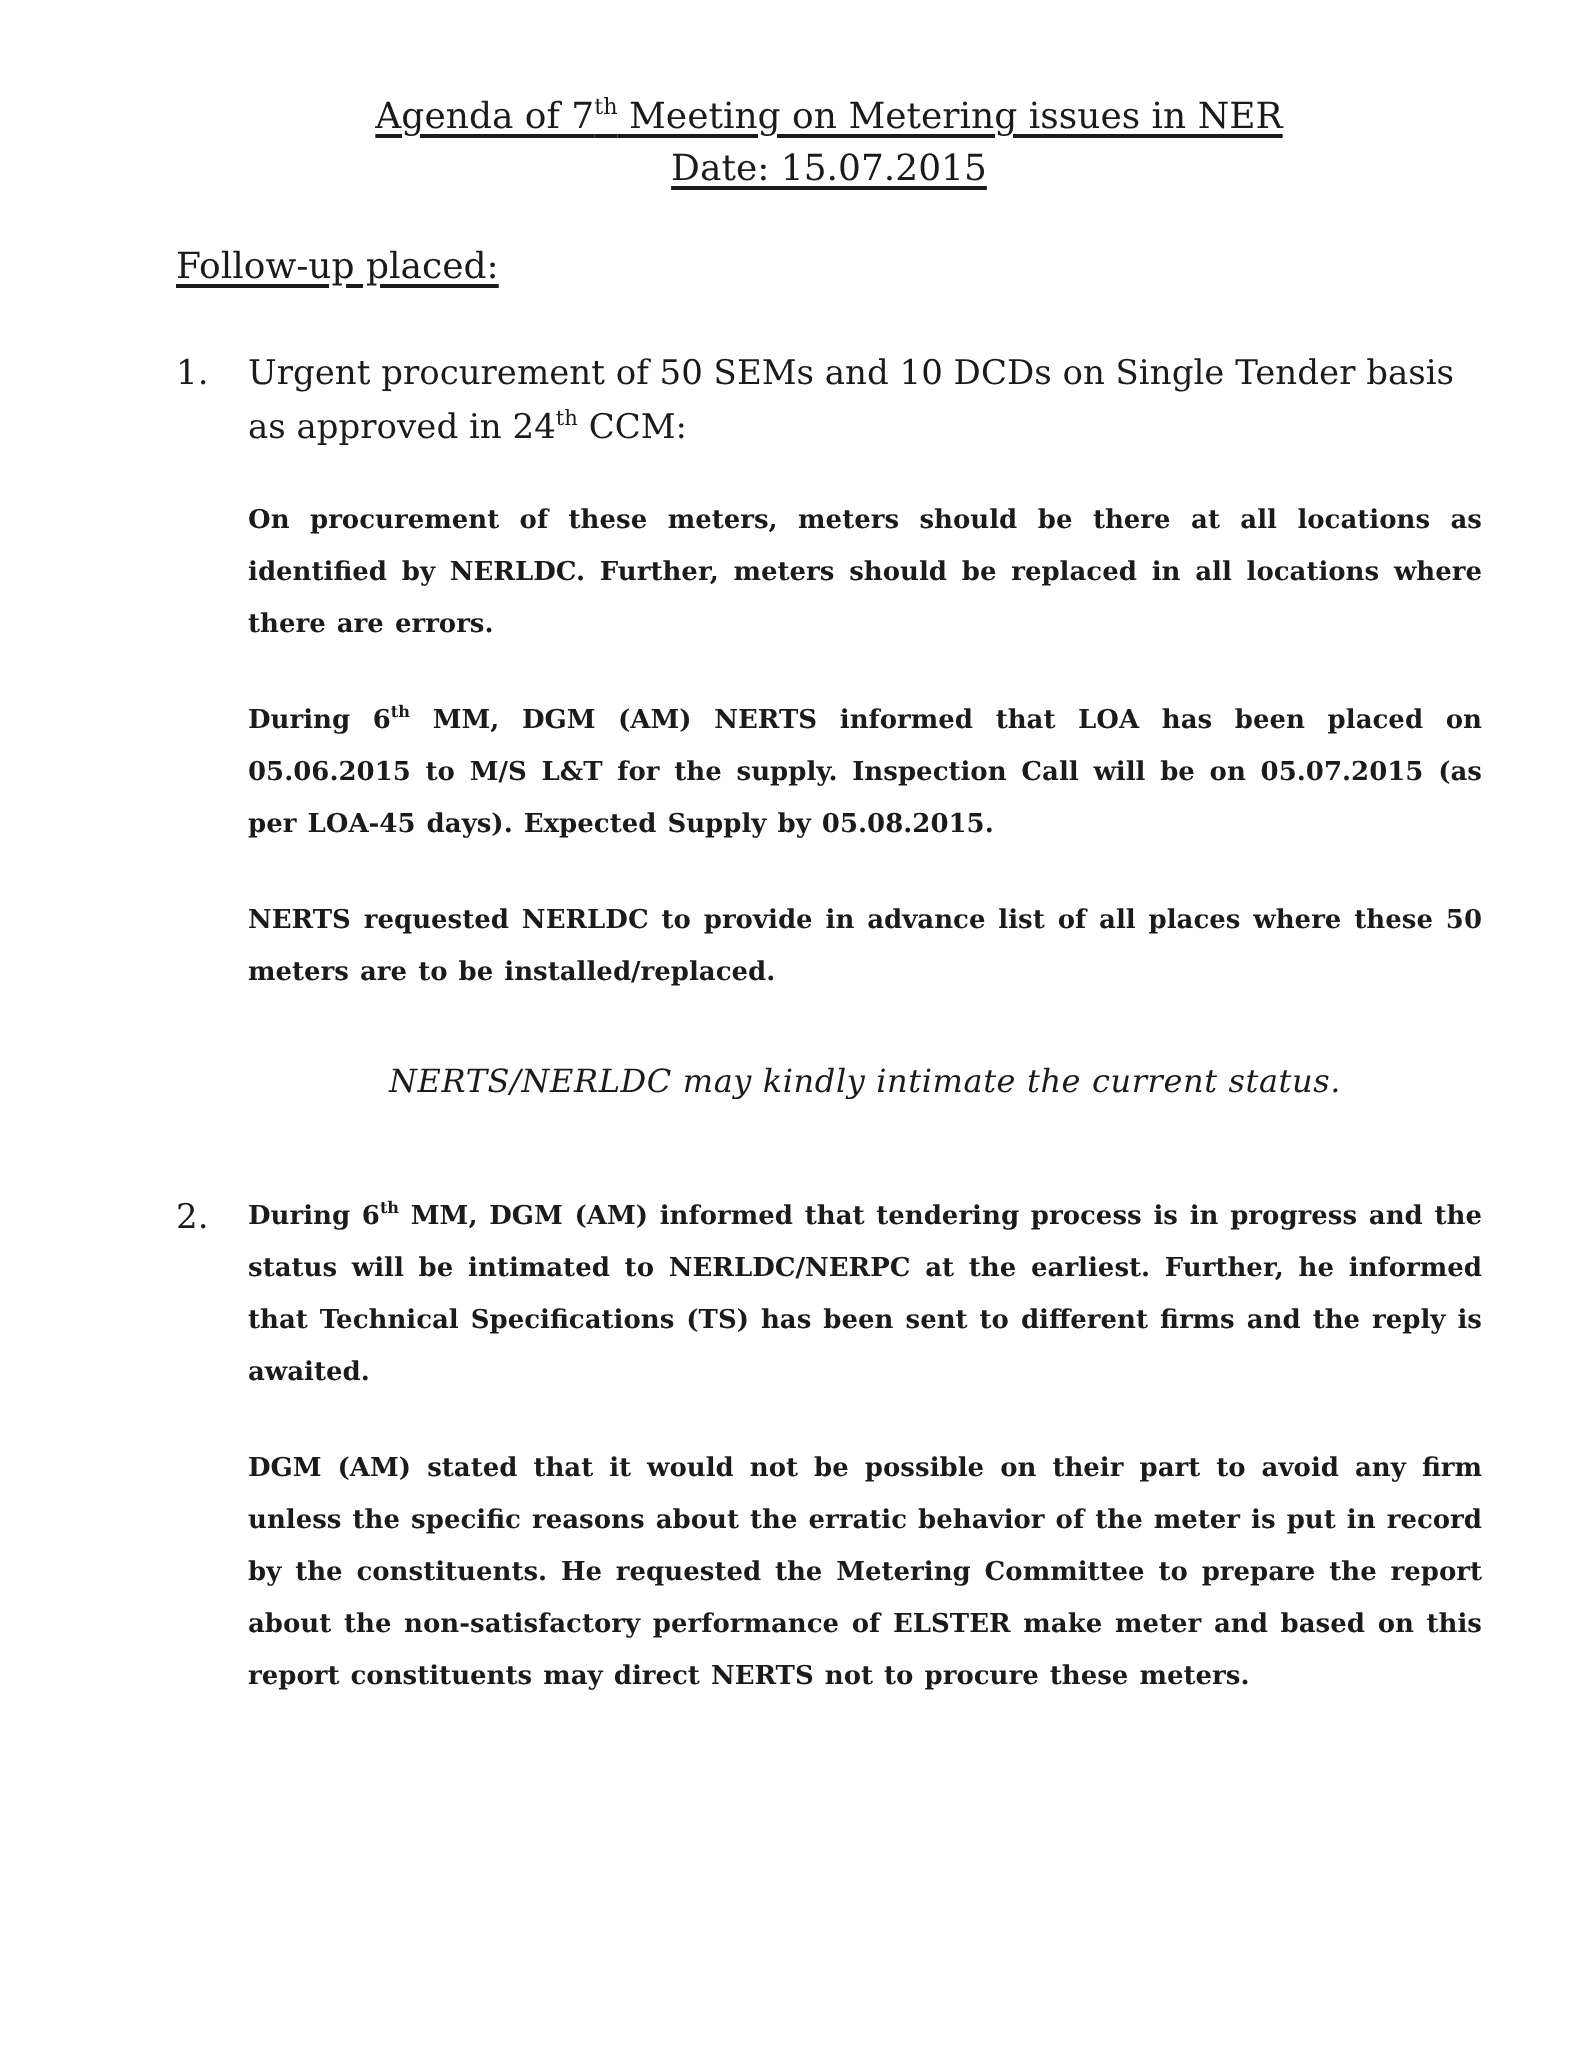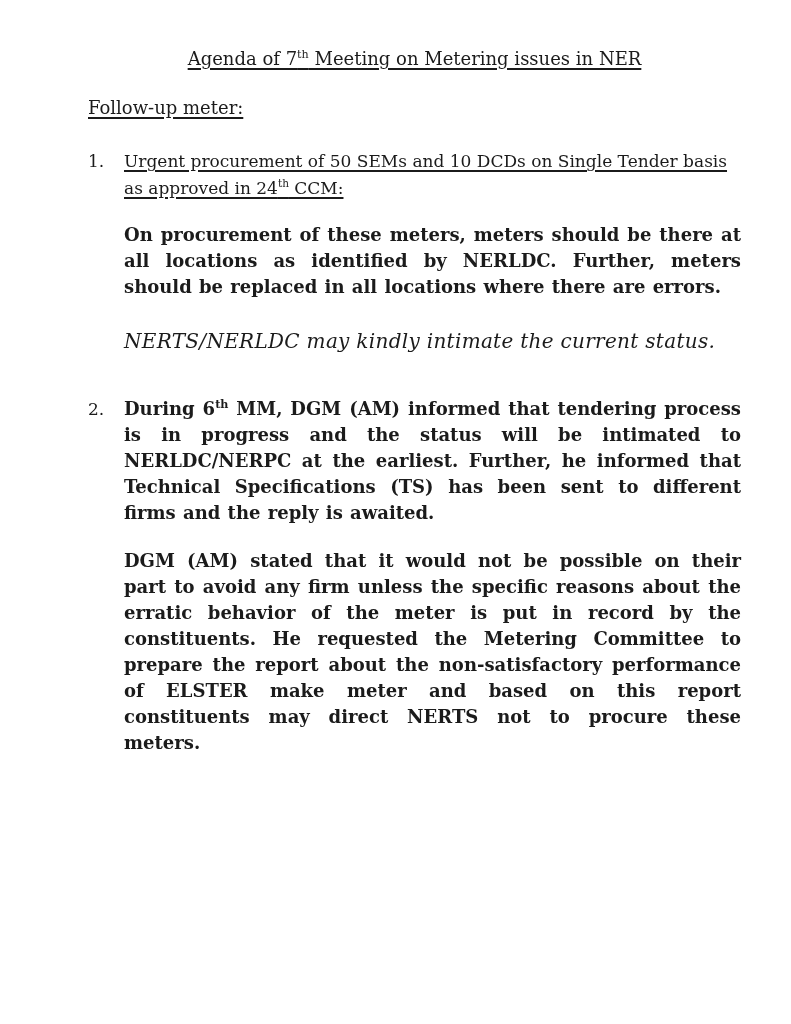--- a/index.html
+++ b/index.html
@@ -55,66 +55,68 @@
     line-height: 27px;
   }
   .item-content {
     flex: 1;
     min-width: 0;
   }
   .item-heading {
     font-size: 17px;
     line-height: 27px;
     margin: 0 0 20px 0;
-    text-decoration: underline;
     text-underline-offset: 3px;
     text-decoration-thickness: 1.5px;
   }
   .body-para {
-    font-size: 18px;
+    font-size: 13px;
     line-height: 26px;
     font-weight: bold;
     text-align: justify;
     margin: 0 0 22px 0;
     word-spacing: 1px;
   }
   .italic-para {
-    font-size: 20px;
+    font-size: 16px;
     line-height: 26px;
     font-style: italic;
     font-weight: normal;
-    text-align: left;
+    text-align: center;
     margin: 28px 0 0 0;
     letter-spacing: 0.3px;
   }
   sup {
     font-size: 0.62em;
     line-height: 0;
     vertical-align: super;
   }
 </style>
 </head>
 <body>
 
 <div class="page">
 
   <div class="title-block">
     <div class="title-line"><span>Agenda of 7</span><sup>th</sup><span> Meeting on Metering issues in NER</span></div>
+    <div class="title-line">Date: 15.07.2015</div>
   </div>
 
-  <div class="section-heading">Follow-up meter:</div>
+  <div class="section-heading">Follow-up placed:</div>
 
   <div class="item">
     <div class="item-number">1.</div>
     <div class="item-content">
       <div class="item-heading"><span>Urgent procurement of 50 SEMs and 10 DCDs on Single Tender basis as approved in 24</span><sup>th</sup><span> CCM:</span></div>
 
       <p class="body-para"><span>On procurement of these meters, meters should be there at all locations as identified by NERLDC. Further, meters should be replaced in all locations where there are errors.</span></p>
 
+      <p class="body-para"><span>During 6</span><sup>th</sup><span> MM, DGM (AM) NERTS informed that LOA has been placed on 05.06.2015 to M/S L&amp;T for the supply. Inspection Call will be on 05.07.2015 (as per LOA-45 days). Expected Supply by 05.08.2015.</span></p>
 
+      <p class="body-para"><span>NERTS requested NERLDC to provide in advance list of all places where these 50 meters are to be installed/replaced.</span></p>
 
       <p class="italic-para"><span>NERTS/NERLDC may kindly intimate the current status.</span></p>
     </div>
   </div>
 
   <div class="item second">
     <div class="item-number">2.</div>
     <div class="item-content">
 
       <p class="body-para"><span>During 6</span><sup>th</sup><span> MM, DGM (AM) informed that tendering process is in progress and the status will be intimated to NERLDC/NERPC at the earliest. Further, he informed that Technical Specifications (TS) has been sent to different firms and the reply is awaited.</span></p>

